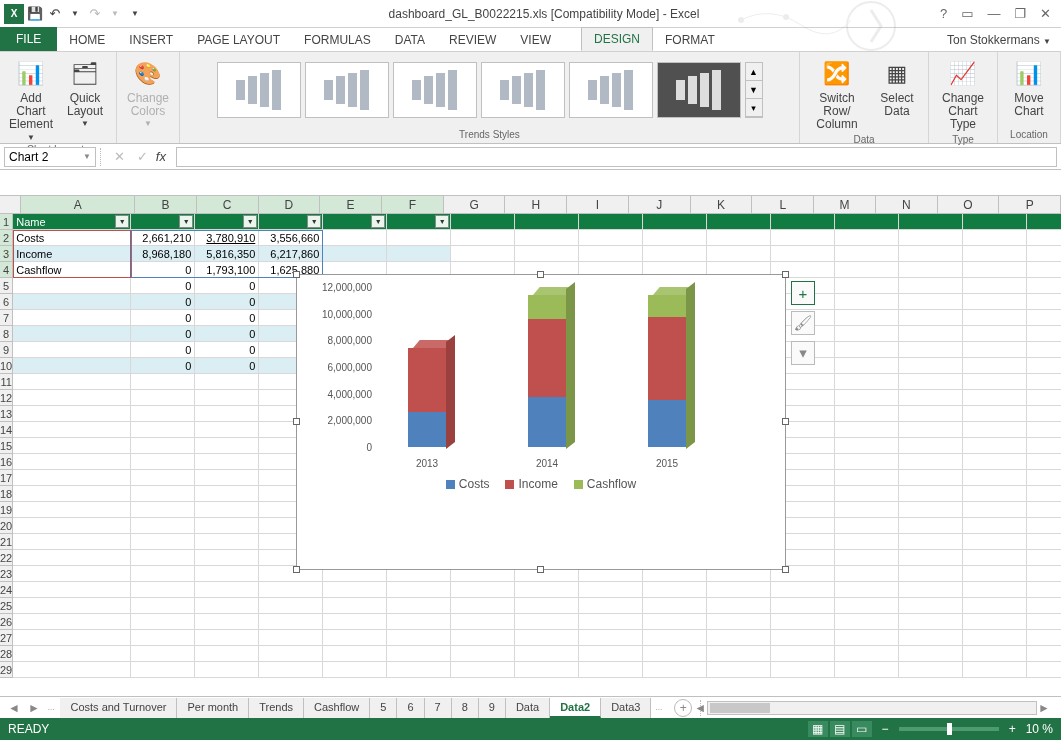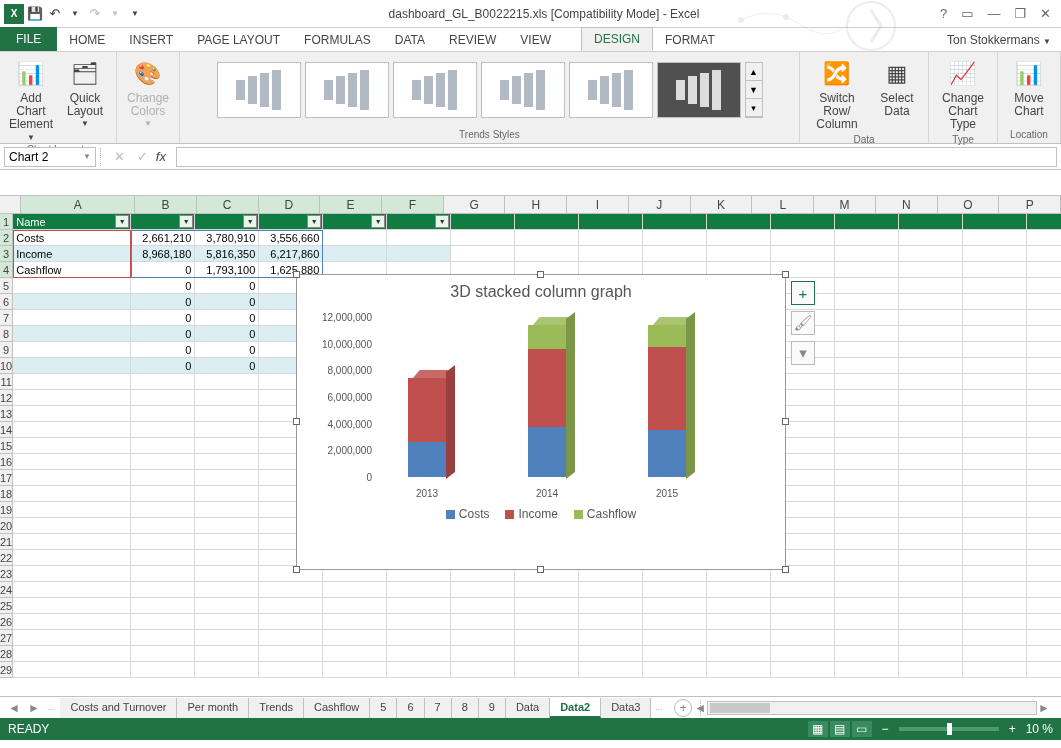--- a/index.html
+++ b/index.html
@@ -348,21 +348,21 @@
           <div class="cell" style="width: 64px;"></div>
           <div class="cell" style="width: 64px;"></div>
           <div class="cell" style="width: 64px;"></div>
           <div class="cell" style="width: 64px;"></div>
           <div class="cell" style="width: 64px;"></div>
           <div class="cell" style="width: 64px;"></div>
         </div>
         <div class="row">
           <div class="cell band0" style="width: 118px;">Costs</div>
           <div class="cell band0 r" style="width: 64px;">2,661,210</div>
-          <div class="cell band0 r" style="width: 64px;">3,780,910</div>
+          <div class="cell band0 r" style="width: 64px; text-decoration: underline;">3,780,910</div>
           <div class="cell band0 r" style="width: 64px;">3,556,660</div>
           <div class="cell band0" style="width: 64px;"></div>
           <div class="cell band0" style="width: 64px;"></div>
           <div class="cell" style="width: 64px;"></div>
           <div class="cell" style="width: 64px;"></div>
           <div class="cell" style="width: 64px;"></div>
           <div class="cell" style="width: 64px;"></div>
           <div class="cell" style="width: 64px;"></div>
           <div class="cell" style="width: 64px;"></div>
           <div class="cell" style="width: 64px;"></div>
@@ -862,21 +862,20 @@
   <div class="chart-obj">
     <div class="chart-handle" style="left:-4px;top:-4px"></div>
     <div class="chart-handle" style="left:50%;top:-4px;margin-left:-4px"></div>
     <div class="chart-handle" style="right:-4px;top:-4px"></div>
     <div class="chart-handle" style="left:-4px;top:50%;margin-top:-4px"></div>
     <div class="chart-handle" style="right:-4px;top:50%;margin-top:-4px"></div>
     <div class="chart-handle" style="left:-4px;bottom:-4px"></div>
     <div class="chart-handle" style="left:50%;bottom:-4px;margin-left:-4px"></div>
     <div class="chart-handle" style="right:-4px;bottom:-4px"></div>
 
-    <div class="chart-title">3D stacked column graph</div>
     <div class="chart-plot" id="chart-plot">
       <div class="y-axis" id="y-axis">
           <div class="y-tick" style="bottom: 16px;">0</div>
           <div class="y-tick" style="bottom: 42.6667px;">2,000,000</div>
           <div class="y-tick" style="bottom: 69.3333px;">4,000,000</div>
           <div class="y-tick" style="bottom: 96px;">6,000,000</div>
           <div class="y-tick" style="bottom: 122.667px;">8,000,000</div>
           <div class="y-tick" style="bottom: 149.333px;">10,000,000</div>
           <div class="y-tick" style="bottom: 176px;">12,000,000</div>
         </div>

